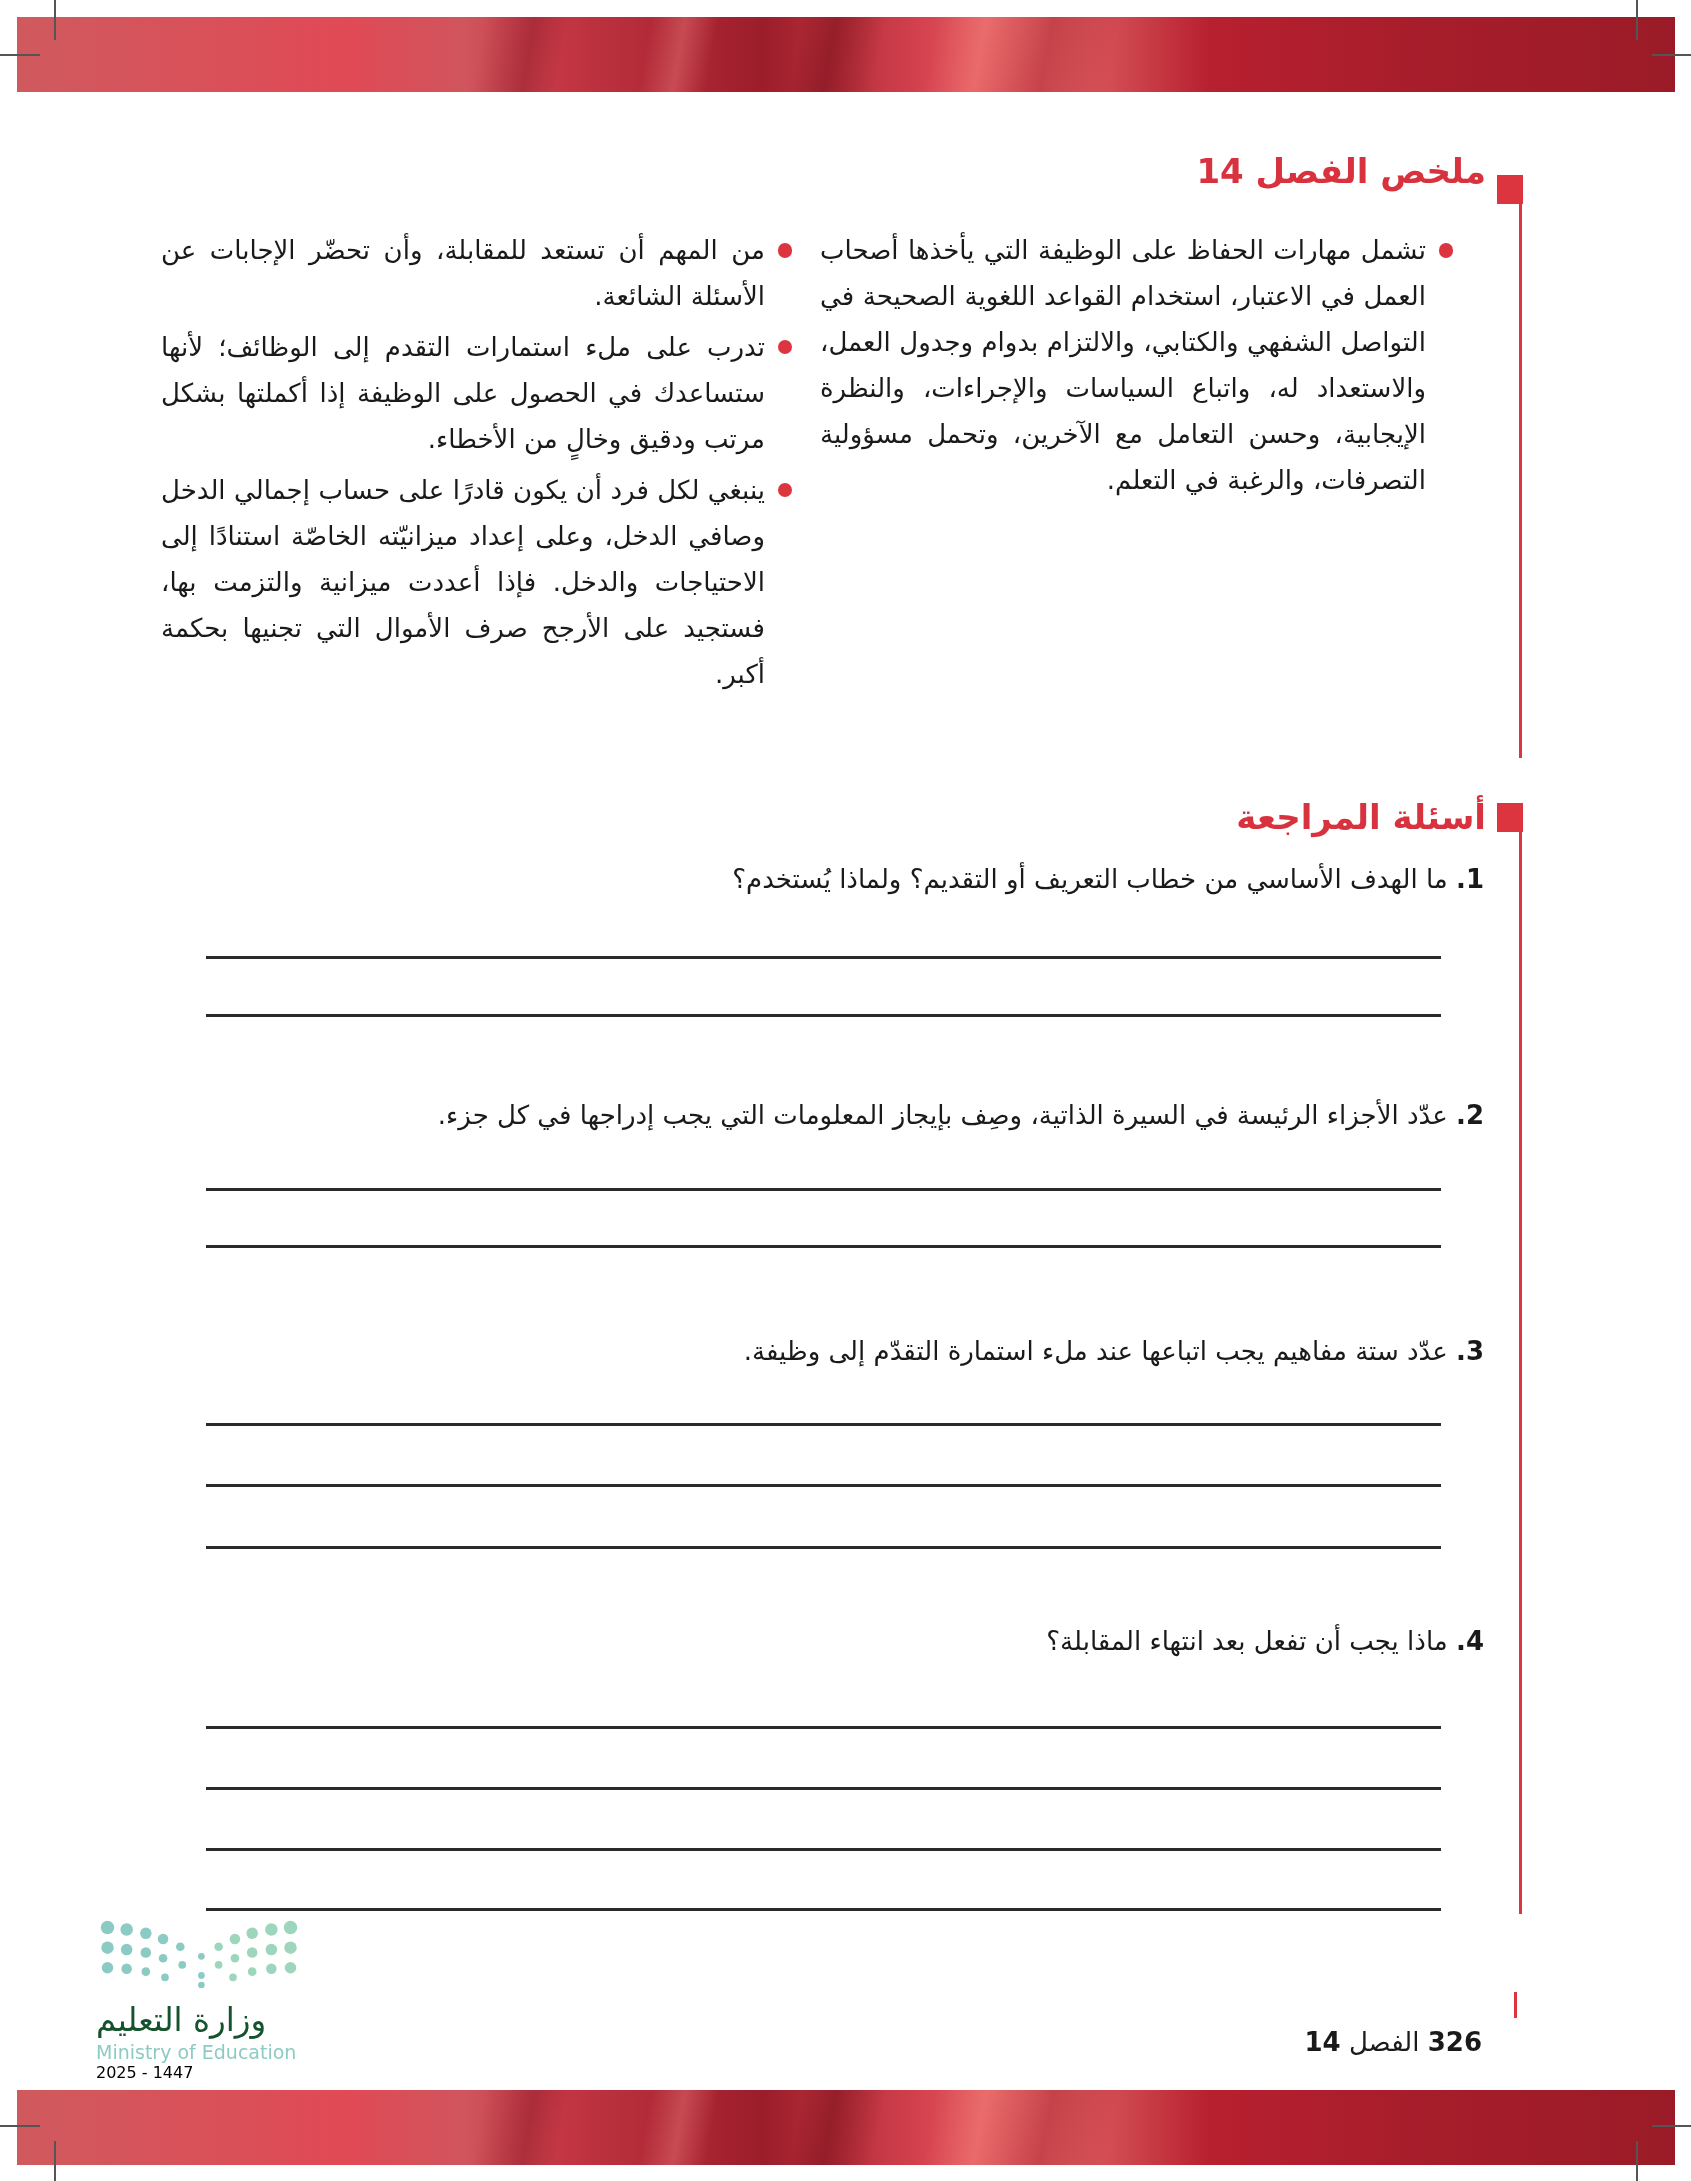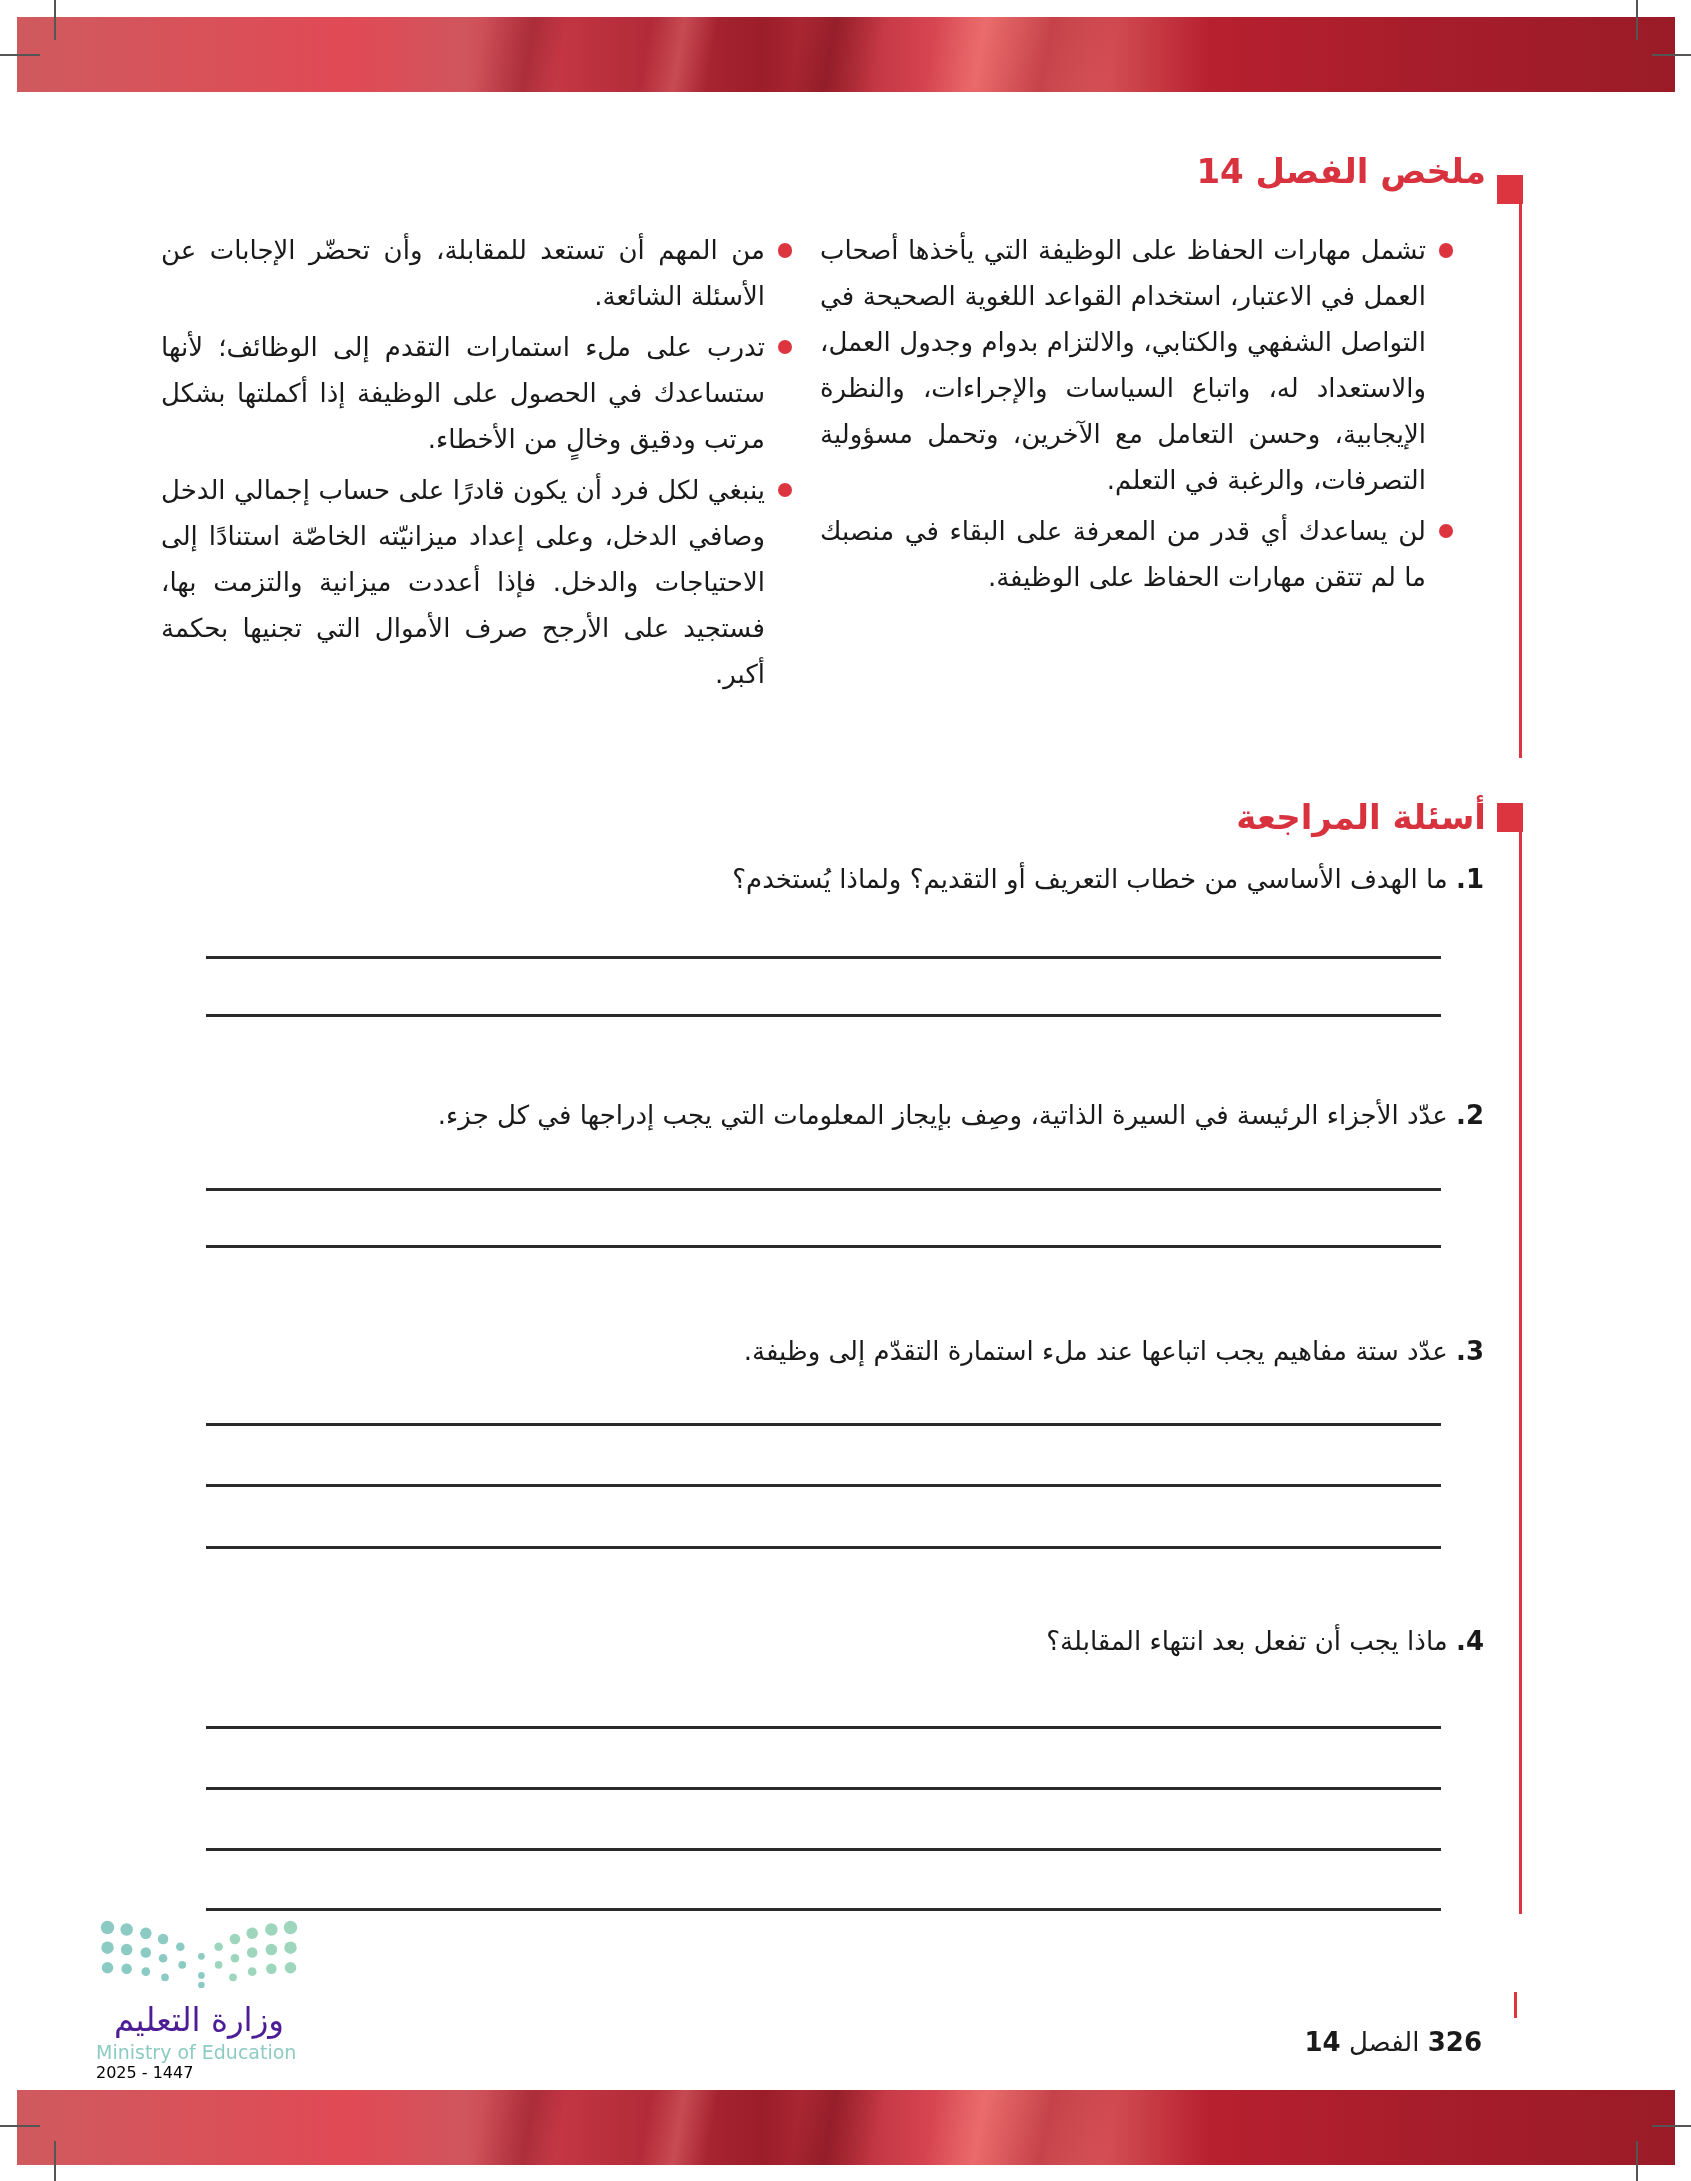--- a/index.html
+++ b/index.html
@@ -36,21 +36,21 @@
   .question { position: absolute; direction: rtl; right: 208px; font-size: 26px; line-height: 38px; white-space: nowrap; }
   .question .num { font-weight: bold; }
   .answer-line { position: absolute; left: 206px; width: 1235px; height: 2.9px; background: #2a2a2a; }
 
   .footer-num { position: absolute; top: 1983px; right: 210px; direction: rtl; font-size: 26px; white-space: nowrap; margin-top: 44px; }
   .footer-num b { font-weight: bold; }
   .footer-bar { position: absolute; left: 1514px; top: 1992px; width: 2.9px; height: 26px; background: #dc3540; }
 
   .logo { position: absolute; left: 96px; top: 1916px; width: 206px; }
   .logo svg { display: block; }
-  .logo-ar { font-size: 32.5px; color: #4c1d95; direction: rtl; text-align: center; width: 206px; margin-top: 13.4px; letter-spacing: 1.9px; }
+  .logo-ar { font-size: 32.5px; color: #14532d; direction: rtl; text-align: left; width: 206px; margin-top: 13.4px; letter-spacing: 1.9px; }
   .logo-en { font-size: 19px; color: #8ccbc3; margin-top: 1.9px; }
   .logo-yr { font-size: 16px; color: #000000; }
 </style>
 </head>
 <body>
 
 <div class="banner banner-top"></div>
 <div class="banner banner-bottom"></div>
 
 <div class="crop v" style="left:54px;top:0;height:40px;"></div>
@@ -63,24 +63,20 @@
 <div class="crop h" style="left:1652px;top:2125px;width:40px;"></div>
 
 <div class="sec-square" style="top:175px;"></div>
 <div class="sec-line" style="top:201px;height:557px;"></div>
 <h2 class="sec-title" style="top:152px;margin:0;">ملخص الفصل 14</h2>
 
 <div class="col col-right">
   <p class="bullet">
     <span class="dot"></span>
     <span>تشمل مهارات الحفاظ على الوظيفة التي يأخذها أصحاب العمل في الاعتبار، استخدام القواعد اللغوية الصحيحة في التواصل الشفهي والكتابي، والالتزام بدوام وجدول العمل، والاستعداد له، واتباع السياسات والإجراءات، والنظرة الإيجابية، وحسن التعامل مع الآخرين، وتحمل مسؤولية التصرفات، والرغبة في التعلم.</span>
-  </p>
-  <p class="bullet">
-    <span class="dot"></span>
-    <span>لن يساعدك أي قدر من المعرفة على البقاء في منصبك ما لم تتقن مهارات الحفاظ على الوظيفة.</span>
   </p>
 </div>
 
 <div class="col col-left">
   <p class="bullet">
     <span class="dot"></span>
     <span>من المهم أن تستعد للمقابلة، وأن تحضّر الإجابات عن الأسئلة الشائعة.</span>
   </p>
   <p class="bullet">
     <span class="dot"></span>

